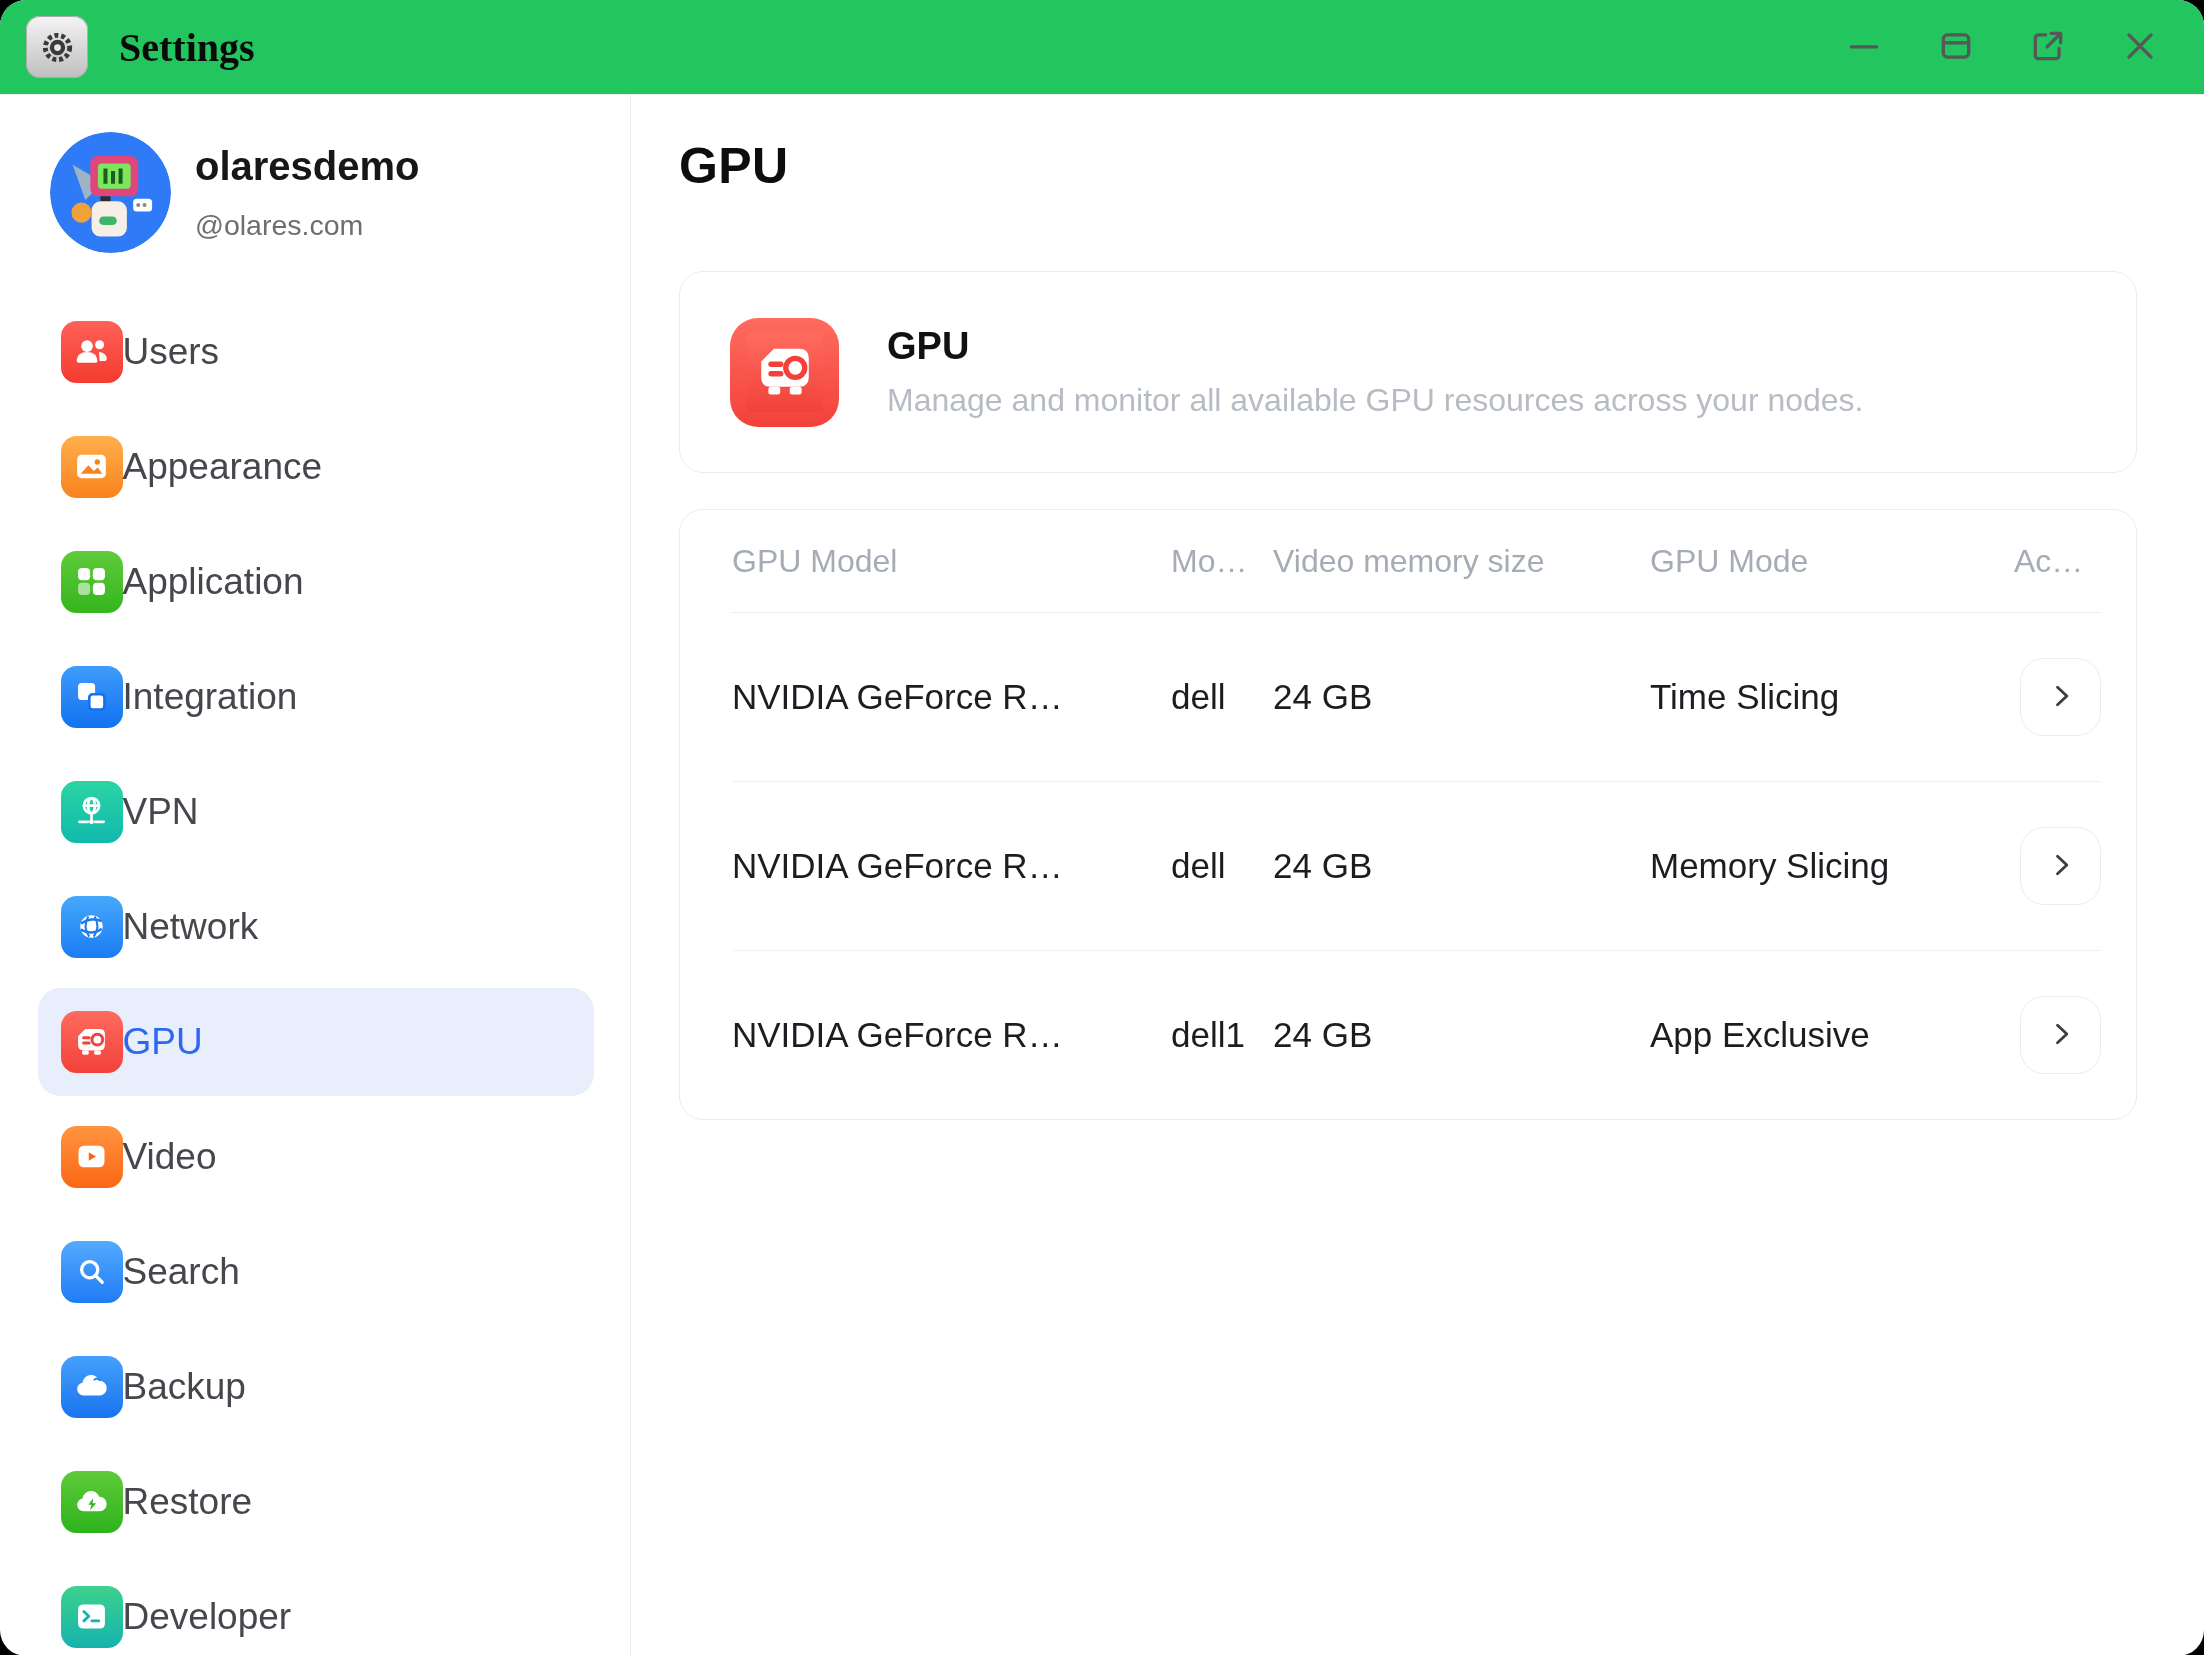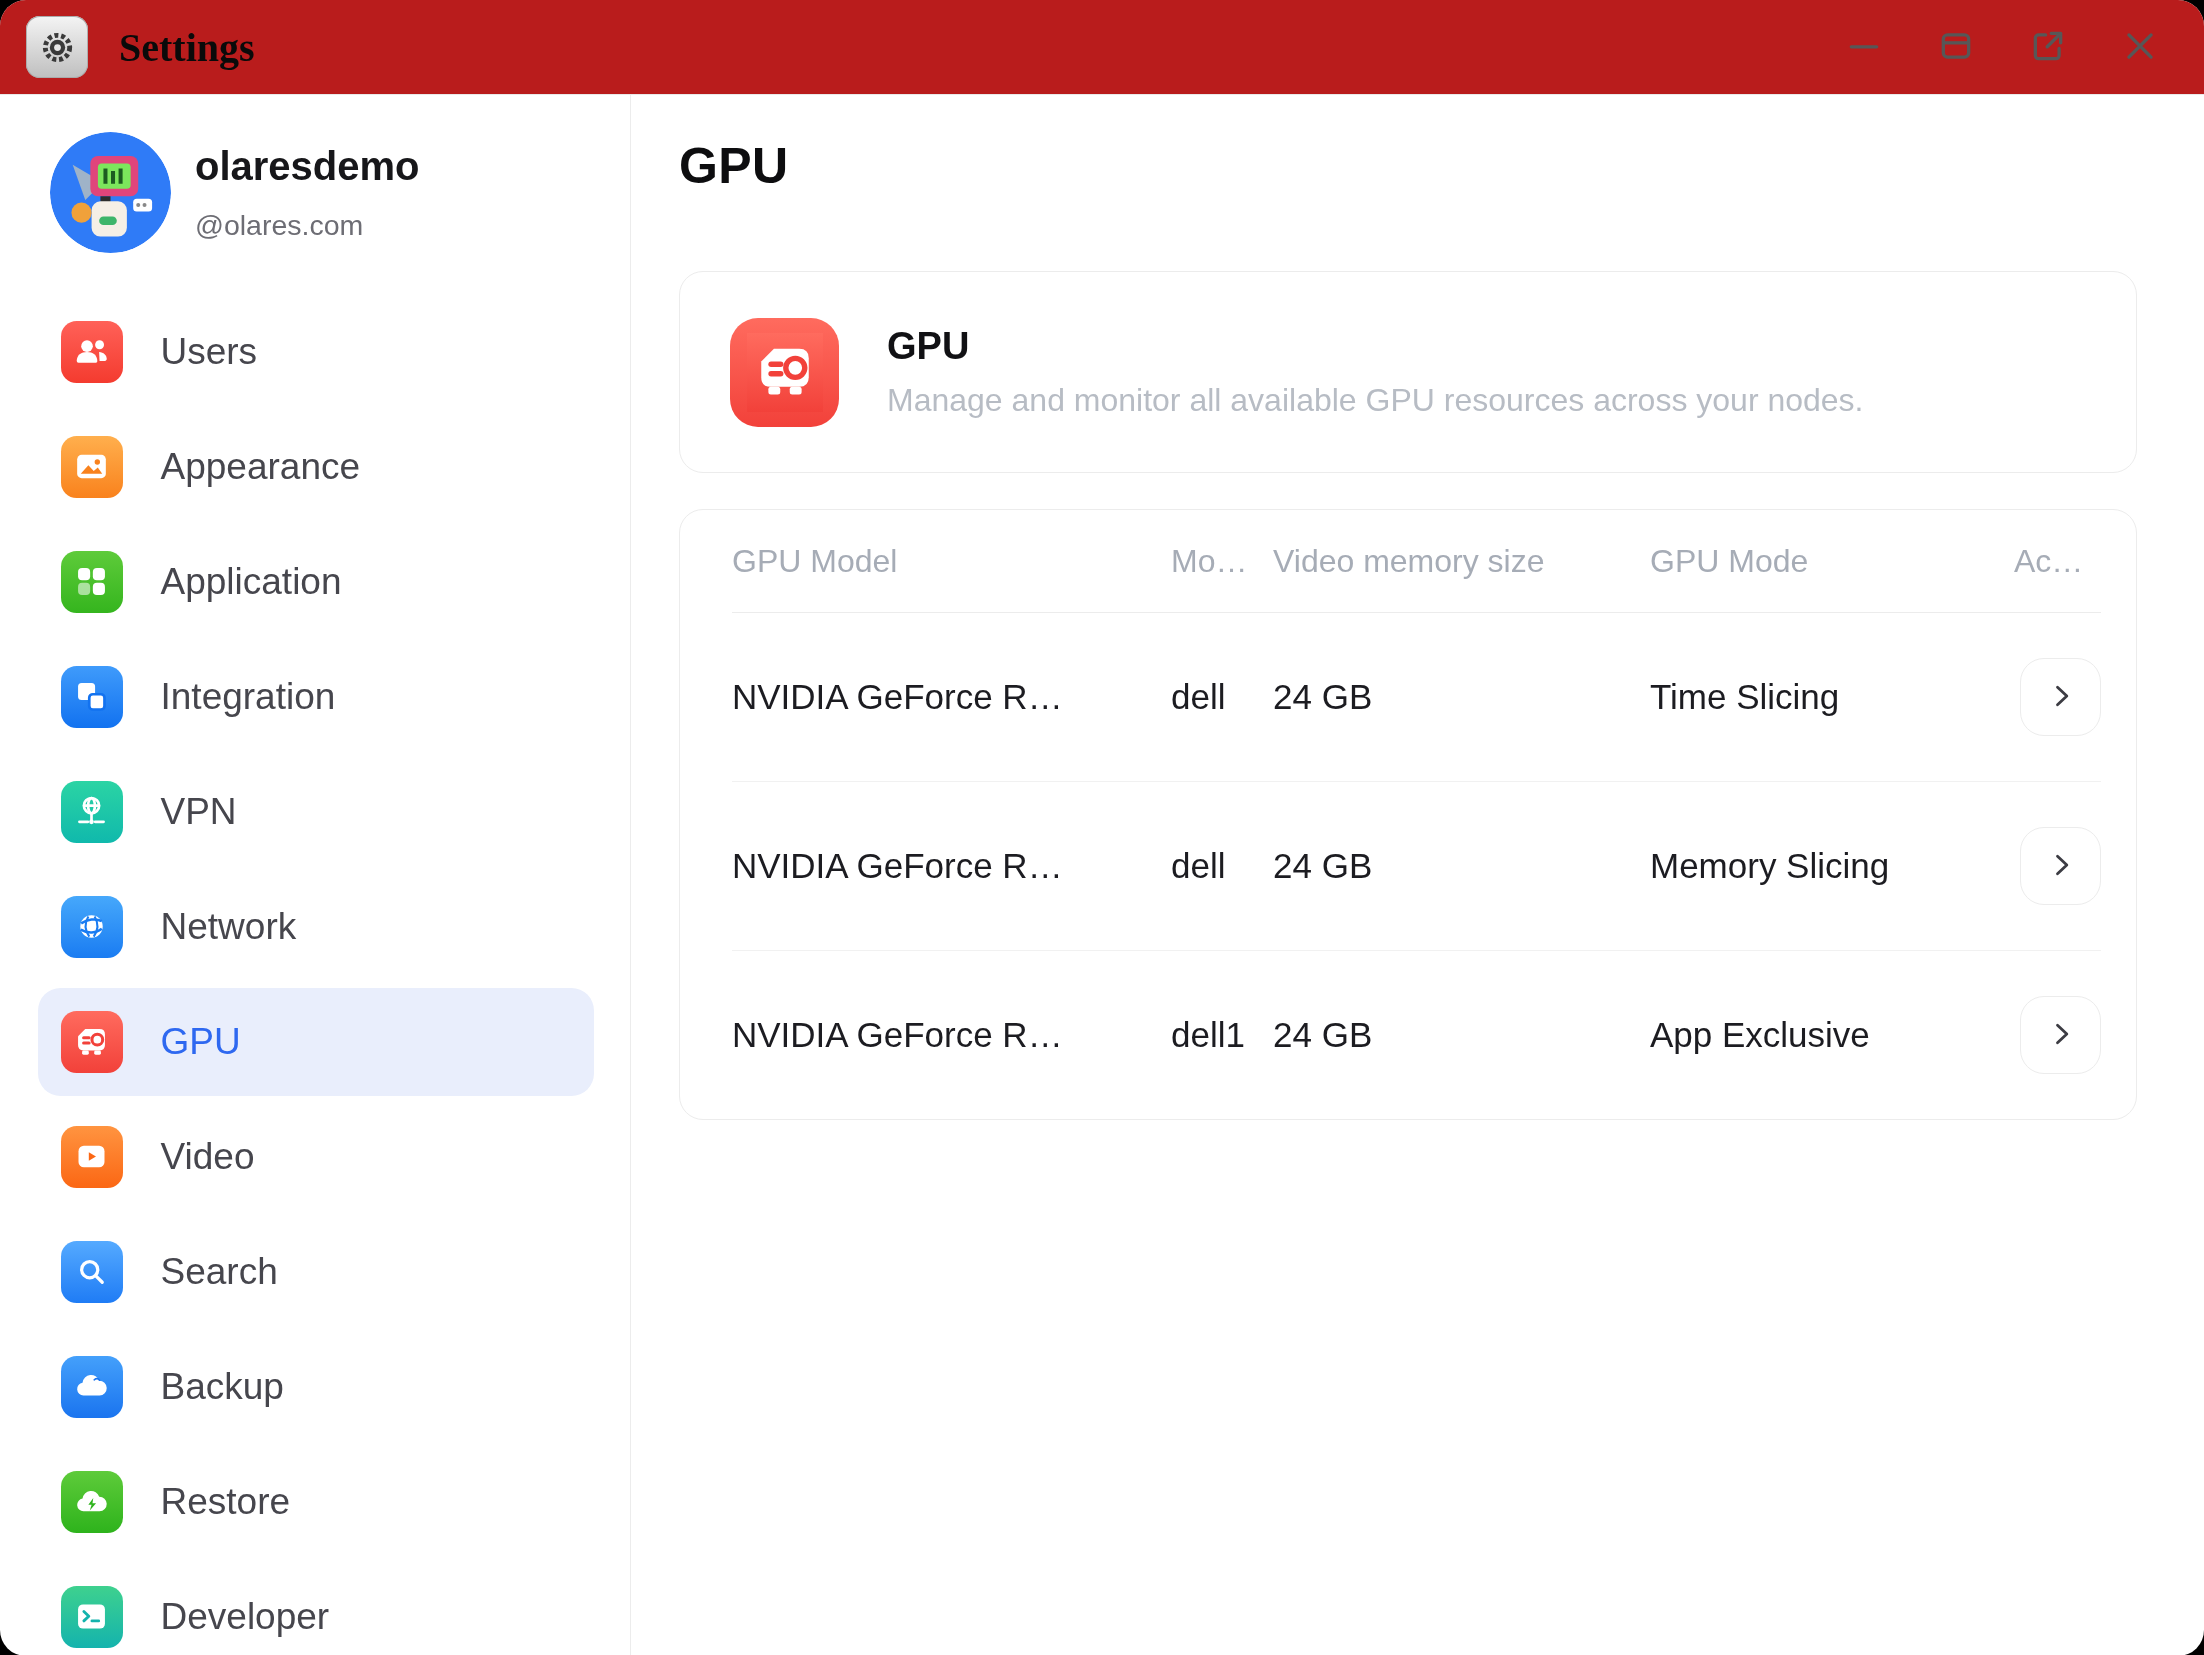--- a/index.html
+++ b/index.html
@@ -3,42 +3,42 @@
 <meta charset="utf-8">
 <style>
   html,body{margin:0;padding:0;background:#000;}
   body{width:2204px;height:1656px;position:relative;font-family:"Liberation Sans", sans-serif;
        -webkit-font-smoothing:antialiased;}
   .window{position:absolute;inset:0;background:#fff;border-radius:26px;overflow:hidden;
           display:flex;flex-direction:column;}
 
   
   .titlebar{height:95px;flex:0 0 95px;display:flex;align-items:center;
-            padding:0 42px 0 26px;border-bottom:1.7px solid #e9e9e9;background:#b91c1c;box-sizing:border-box;}
+            padding:0 42px 0 26px;border-bottom:1.7px solid #e9e9e9;background:#22c55e;box-sizing:border-box;}
   .app-icon{width:62px;height:62px;border-radius:14px;background:linear-gradient(180deg,#f4f4f4,#bfbfbf);
             display:flex;align-items:center;justify-content:center;box-shadow:inset 0 0 0 0.9px #aaa;}
   .app-icon svg{width:45px;height:45px;}
   .app-title{font-family:"Liberation Serif", serif;font-weight:700;font-size:40px;color:#0a0a0a;margin-left:31px;}
   .win-controls{margin-left:auto;display:flex;align-items:center;gap:47px;}
   .win-btn{width:45px;height:45px;display:flex;align-items:center;justify-content:center;
            background:none;border:none;padding:0;cursor:pointer;}
   .win-btn svg{width:38px;height:38px;}
 
   
   .main{flex:1;display:flex;min-height:0;}
   .sidebar{width:631px;flex:0 0 631px;box-sizing:border-box;border-right:1.7px solid #ececec;
            padding:35px 36px 0 38px;overflow:hidden;}
   .profile{display:flex;align-items:center;gap:24px;margin:1.7px 0 45px 12px;}
   .avatar{width:121px;height:121px;border-radius:50%;overflow:hidden;flex:0 0 121px;}
   .avatar svg{width:100%;height:100%;display:block;}
   .profile-name{font-size:40px;font-weight:700;color:#17171a;line-height:1.15;}
   .profile-handle{font-size:28.5px;color:#6d6d74;margin-top:20px;}
 
   .nav{display:flex;flex-direction:column;gap:7px;}
-  .nav-item{height:108px;display:flex;align-items:center;gap:38px;padding:0 22.5px;border-radius:22.5px;
+  .nav-item{height:108px;display:flex;align-items:center;padding:0 22.5px;border-radius:22.5px;
             font-size:37px;color:#46464d;cursor:pointer;box-sizing:border-box;}
   .nav-item.selected{background:#e9eefc;color:#2e68f0;}
   .nav-icon{width:62px;height:62px;border-radius:15.6px;display:flex;align-items:center;justify-content:center;flex:0 0 62px;}
   .nav-icon svg{width:43px;height:43px;}
 
   
   .content{flex:1;padding:46px 67px 0 48px;box-sizing:border-box;overflow:hidden;}
   .page-title{font-size:50px;font-weight:700;color:#0d0d0f;line-height:1;margin:0 0 80px 0;letter-spacing:0.4px;}
 
   .hero-card{height:202px;border:1.7px solid #ececec;border-radius:24px;display:flex;align-items:center;

